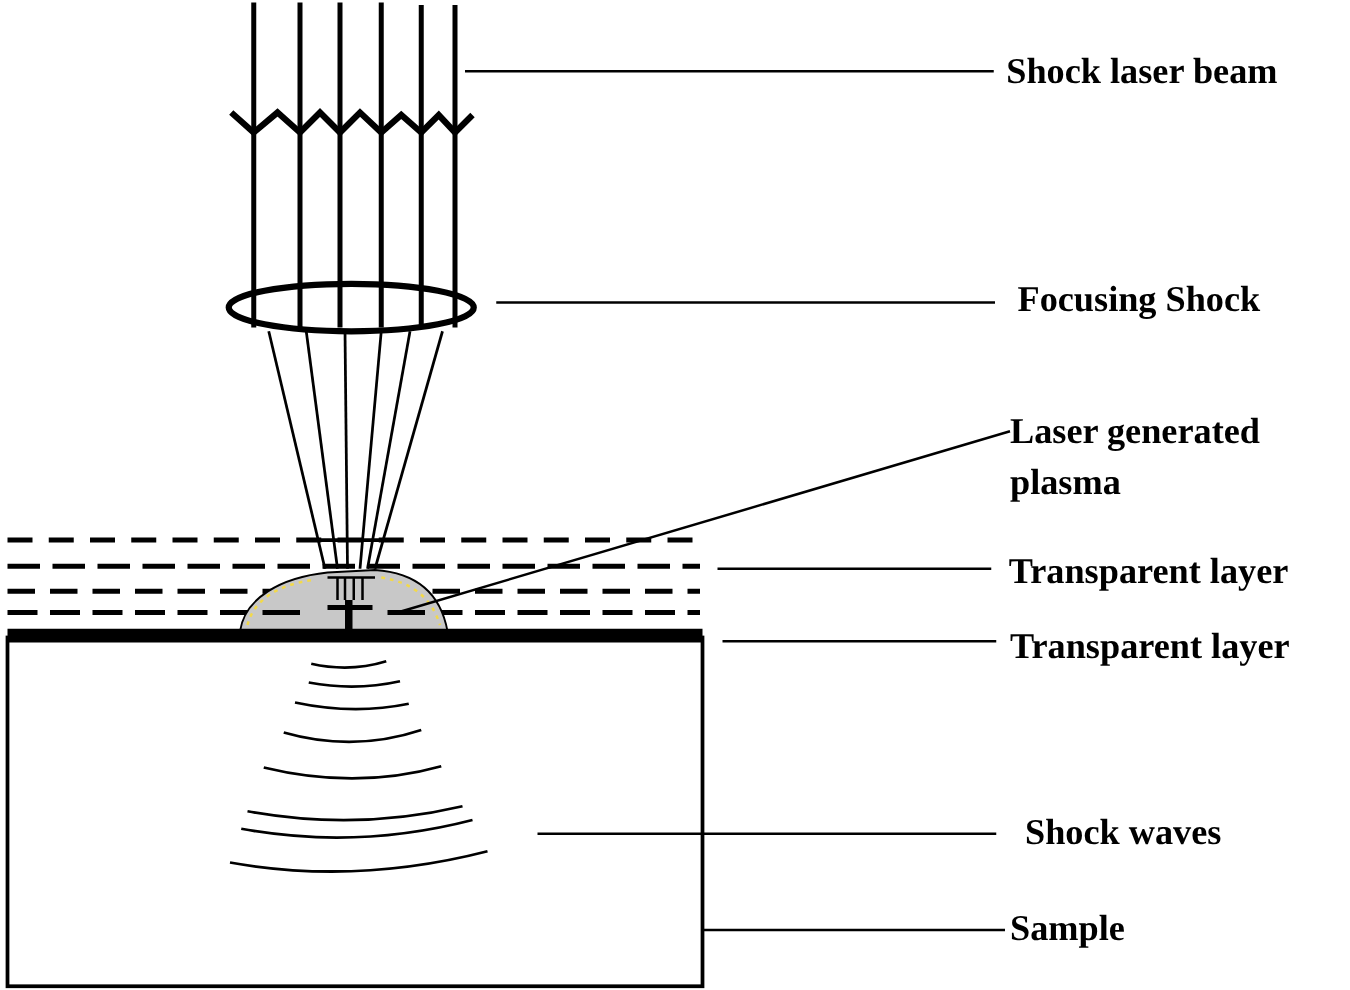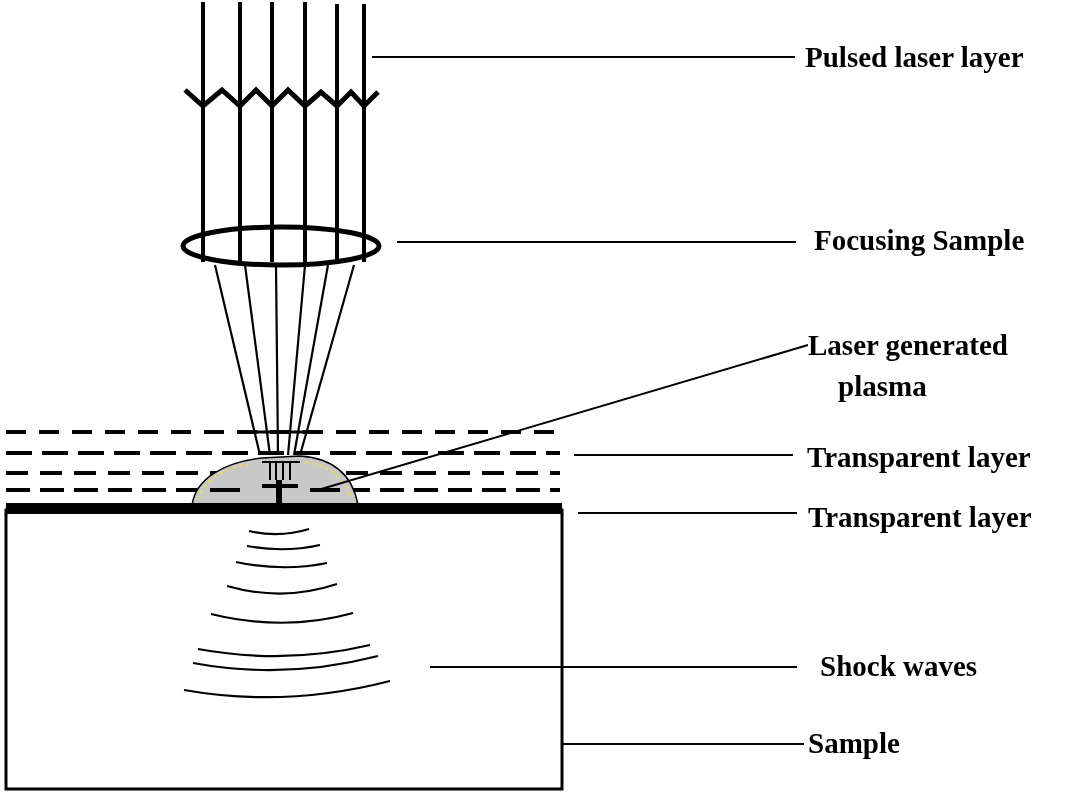--- a/index.html
+++ b/index.html
@@ -87,20 +87,20 @@
     <line x1="372" y1="57" x2="795" y2="57"></line>
     <line x1="397" y1="242" x2="796" y2="242"></line>
     <line x1="318" y1="490" x2="808" y2="345"></line>
     <line x1="574" y1="455" x2="793" y2="455"></line>
     <line x1="578" y1="513" x2="797" y2="513"></line>
     <line x1="430" y1="667" x2="797" y2="667"></line>
     <line x1="562" y1="744" x2="804" y2="744"></line>
   </g>
 </svg>
 
-<div class="label" style="left:805px; top:40px;">Pulsed laser layer</div>
-<div class="label" style="left:814px; top:223px;">Focusing Sample</div>
+<div class="label" style="left:805px; top:40px;">Shock laser beam</div>
+<div class="label" style="left:814px; top:223px;">Focusing Shock</div>
 <div class="label" style="left:808px; top:328px;">Laser generated</div>
-<div class="label" style="left:838px; top:369px;text-align:right;">plasma</div>
+<div class="label" style="left:808px; top:369px;text-align:right;">plasma</div>
 <div class="label" style="left:807px; top:440px;">Transparent layer</div>
 <div class="label" style="left:808px; top:500px;">Transparent layer</div>
 <div class="label" style="left:820px; top:649px;">Shock waves</div>
 <div class="label" style="left:808px; top:726px;">Sample</div>
 
 </body></html>

